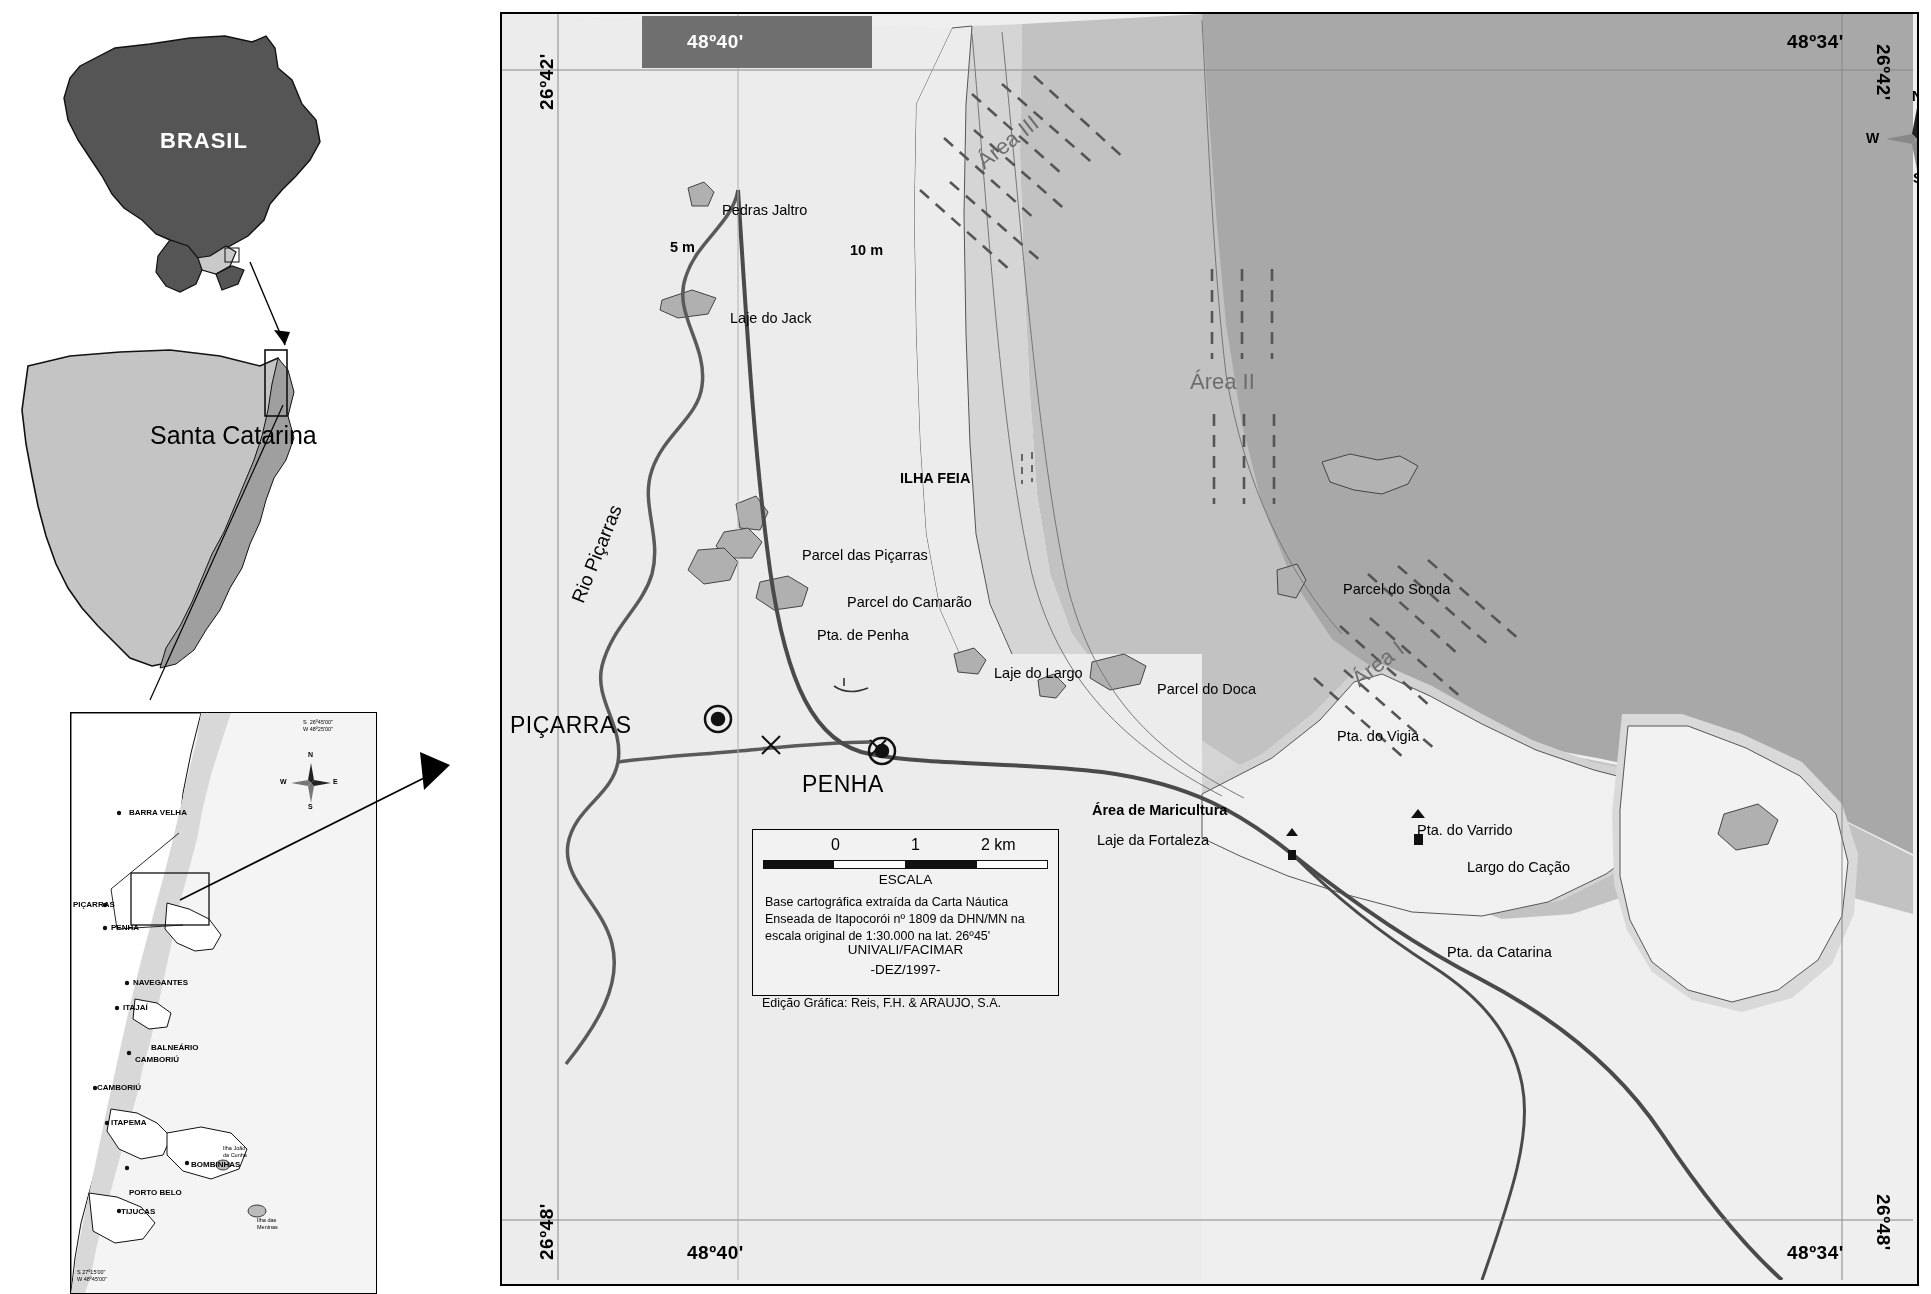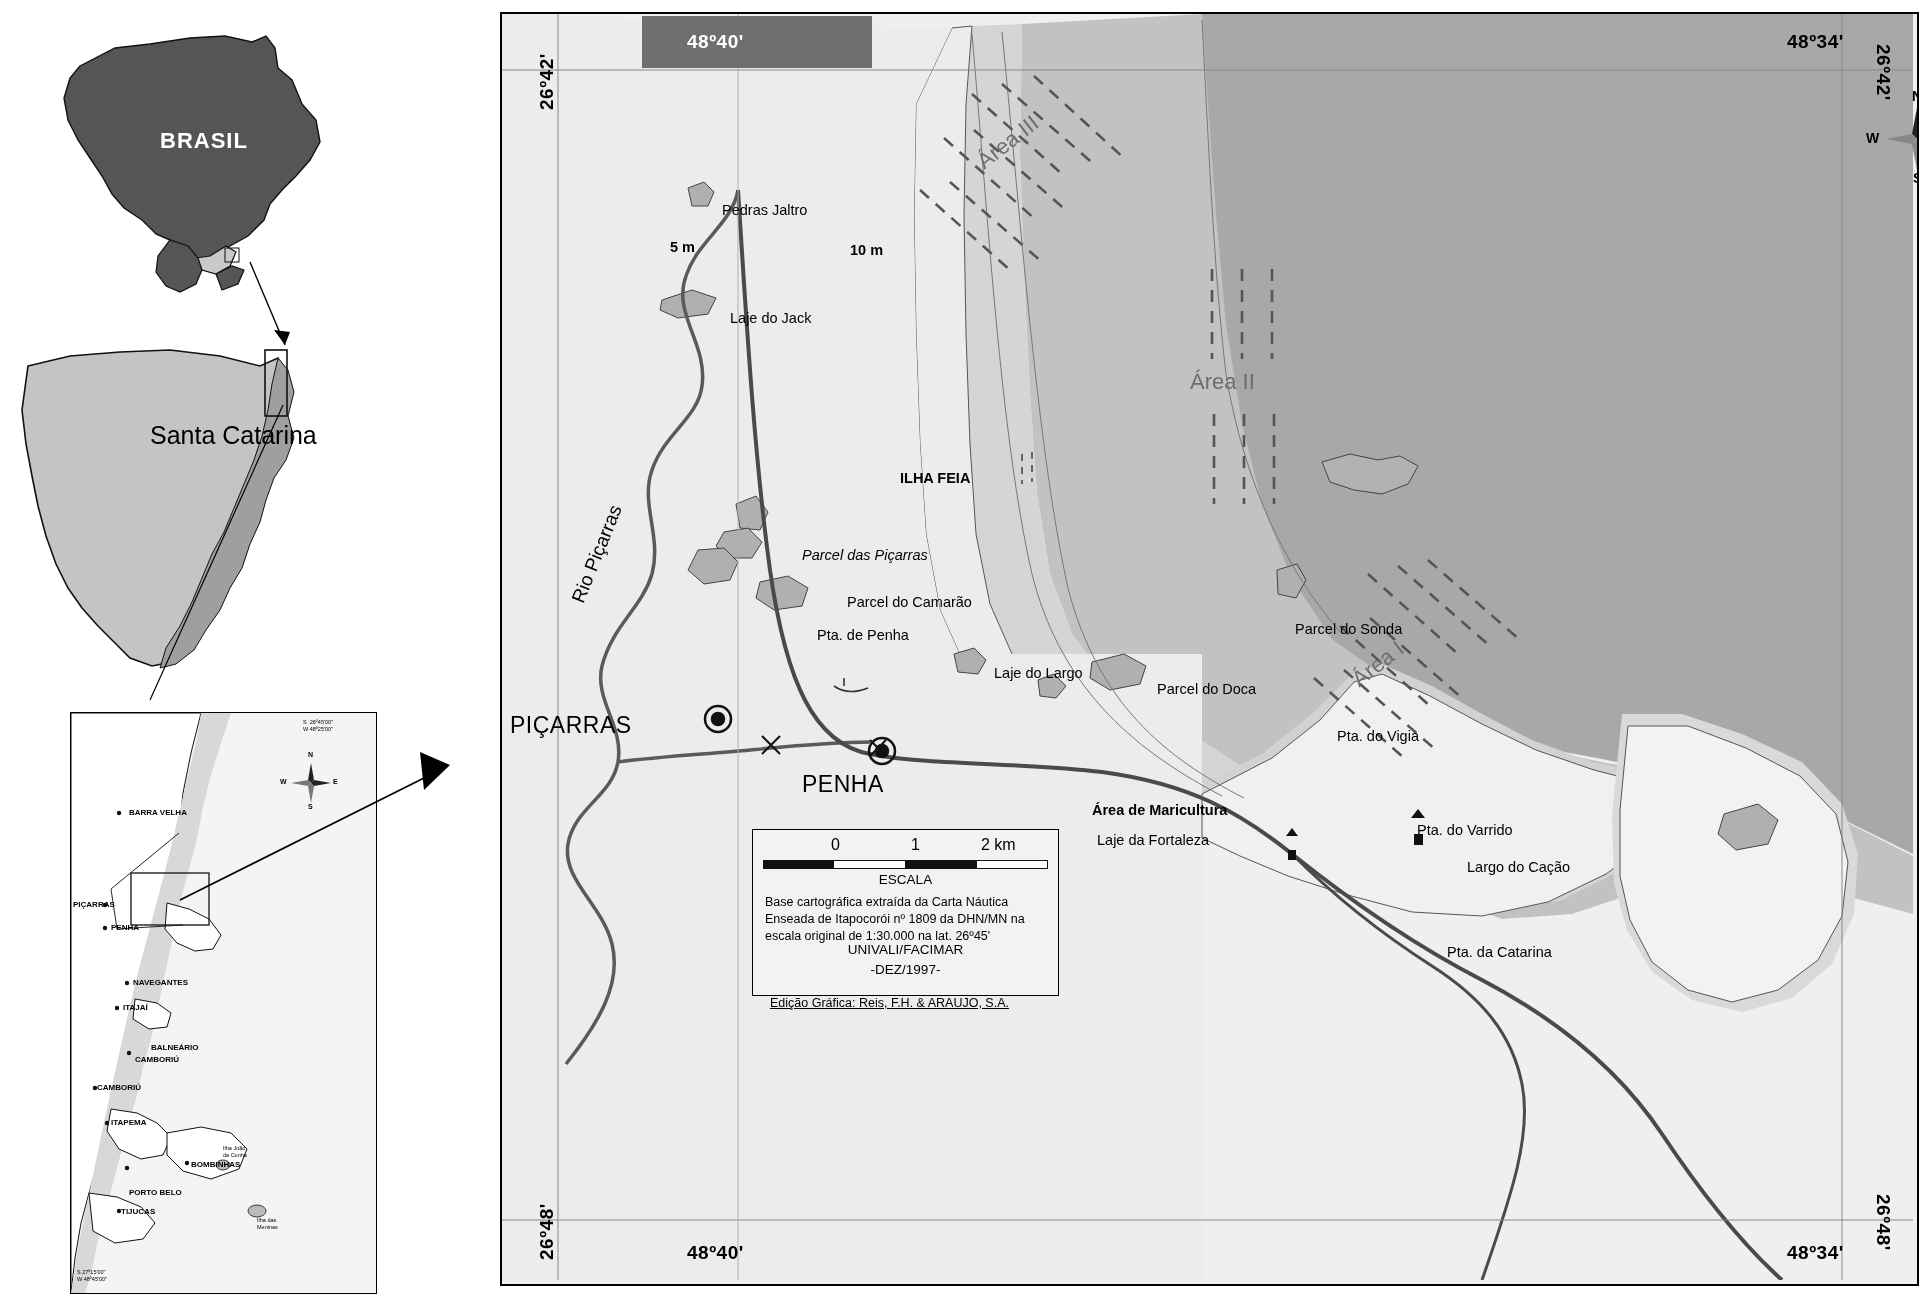--- a/index.html
+++ b/index.html
@@ -38,21 +38,21 @@
   
   .legend{position:absolute;left:250px;top:815px;width:305px;height:165px;background:#f2f2f2;border:1px solid #000;}
   .legend .nums{position:absolute;left:0;top:6px;width:305px;height:20px;}
   .legend .nums span{position:absolute;font-size:16px;}
   .legend .bar{position:absolute;left:10px;top:30px;width:285px;height:9px;display:flex;}
   .legend .bar i{display:block;height:9px;}
   .legend .escala{position:absolute;width:100%;top:42px;text-align:center;font-size:13.5px;}
   .legend .txt{position:absolute;left:12px;top:64px;width:285px;font-size:12.5px;line-height:1.35;text-align:left;}
   .legend .inst{position:absolute;width:100%;top:112px;text-align:center;font-size:13.5px;}
   .legend .dez{position:absolute;width:100%;top:132px;text-align:center;font-size:13.5px;}
-  .legend-credit{position:absolute;left:268px;top:982px;font-size:12.5px;color:#000;text-decoration:underline;}
+  .legend-credit{position:absolute;left:260px;top:982px;font-size:12.5px;color:#000;}
 
   
   .compass{position:absolute;left:1370px;top:80px;width:90px;height:90px;}
   .compass span{position:absolute;font-size:14px;font-weight:bold;}
 
   .mini-compass span{position:absolute;font-size:7px;font-weight:bold;}
 </style>
 </head>
 <body>
 
@@ -308,26 +308,26 @@
       <div class="lbl lbl-b" style="left:168px;top:225px;">5 m</div>
       <div class="lbl lbl-b" style="left:348px;top:228px;">10 m</div>
 
       <div class="lbl-area lbl-rot" style="position:absolute;left:470px;top:140px;transform:rotate(-38deg);">Área III</div>
       <div class="lbl-area" style="position:absolute;left:688px;top:355px;">Área II</div>
       <div class="lbl-area lbl-rot" style="position:absolute;left:845px;top:658px;transform:rotate(-38deg);">Área I</div>
 
       <div class="lbl" style="left:220px;top:188px;">Pedras Jaltro</div>
       <div class="lbl" style="left:228px;top:296px;">Laje do Jack</div>
       <div class="lbl lbl-b" style="left:398px;top:456px;">ILHA FEIA</div>
-      <div class="lbl" style="left:300px;top:533px;font-style:italic;">Parcel das Piçarras</div>
+      <div class="lbl" style="left:300px;top:533px;">Parcel das Piçarras</div>
       <div class="lbl" style="left:345px;top:580px;">Parcel do Camarão</div>
       <div class="lbl" style="left:315px;top:613px;">Pta. de Penha</div>
       <div class="lbl" style="left:492px;top:651px;">Laje do Largo</div>
       <div class="lbl" style="left:655px;top:667px;">Parcel do Doca</div>
-      <div class="lbl" style="left:793px;top:567px;margin-top:40px;">Parcel do Sonda</div>
+      <div class="lbl" style="left:841px;top:567px;">Parcel do Sonda</div>
       <div class="lbl" style="left:835px;top:714px;">Pta. do Vigia</div>
       <div class="lbl lbl-b" style="left:590px;top:788px;">Área de Maricultura</div>
       <div class="lbl" style="left:595px;top:818px;">Laje da Fortaleza</div>
       <div class="lbl" style="left:915px;top:808px;">Pta. do Varrido</div>
       <div class="lbl" style="left:965px;top:845px;">Largo do Cação</div>
       <div class="lbl" style="left:945px;top:930px;">Pta. da Catarina</div>
 
       <div class="lbl lbl-rot" style="position:absolute;left:86px;top:570px;font-size:19px;transform:rotate(-68deg);transform-origin:left bottom;">Rio Piçarras</div>
 
       <div class="lbl-city" style="position:absolute;left:8px;top:698px;">PIÇARRAS</div>

